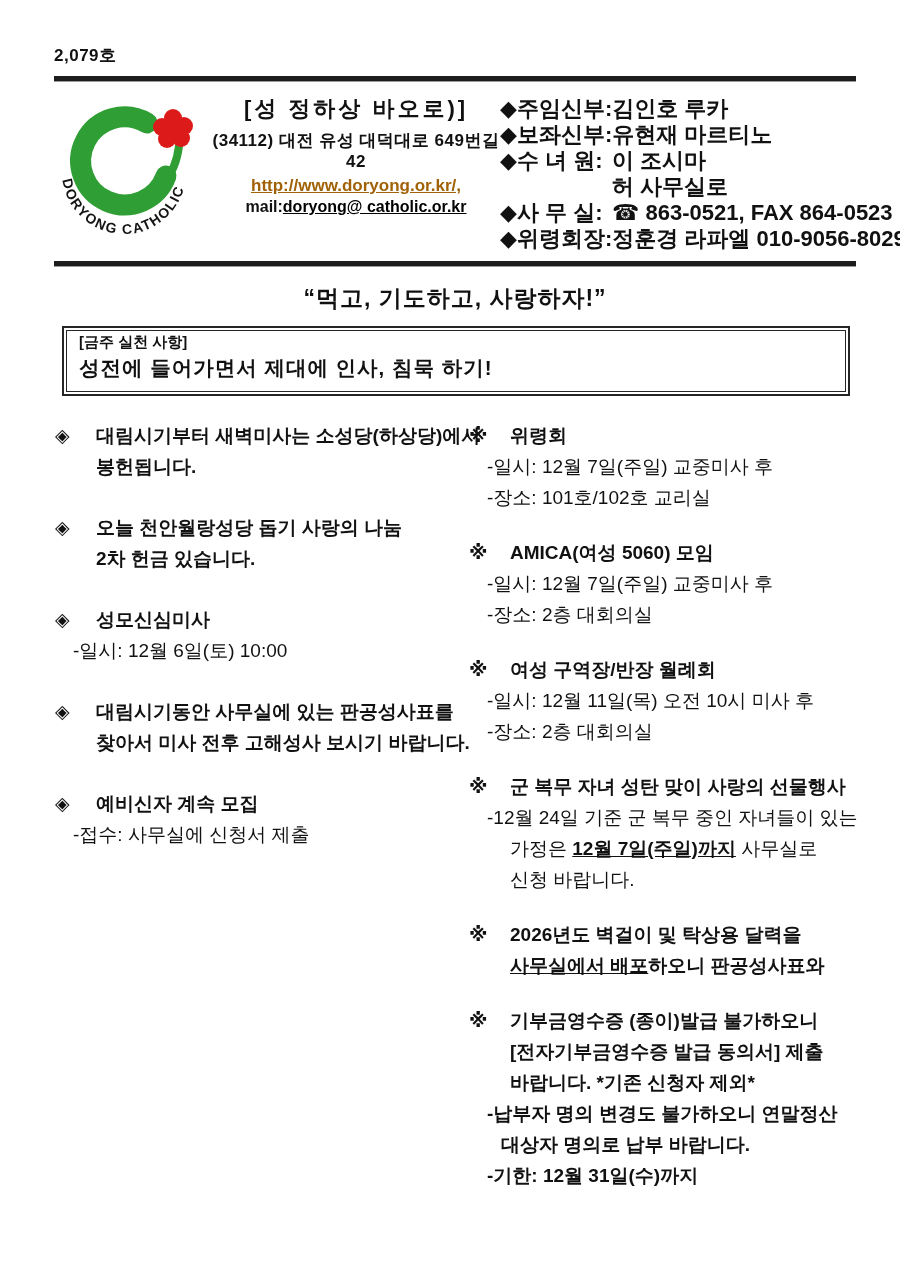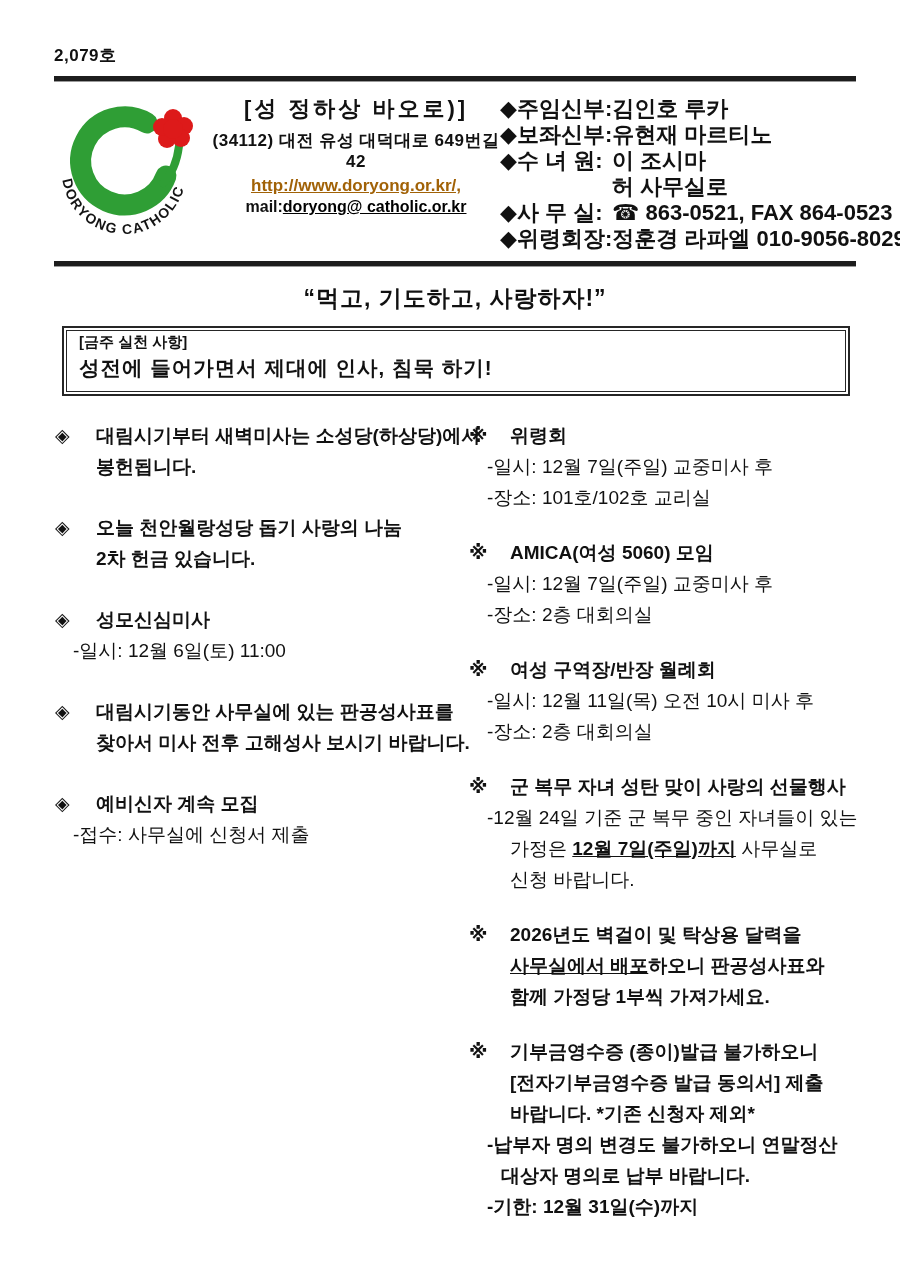--- a/index.html
+++ b/index.html
@@ -126,21 +126,21 @@
         <div class="notice">
           <div class="line ind-h"><span class="marker">◈</span><span class="b">대림시기부터 새벽미사는 소성당(하상당)에서</span></div>
           <div class="line ind-c"><span class="b">봉헌됩니다.</span></div>
         </div>
         <div class="notice">
           <div class="line ind-h"><span class="marker">◈</span><span class="b">오늘 천안월랑성당 돕기 사랑의 나눔</span></div>
           <div class="line ind-c"><span class="b">2차 헌금 있습니다.</span></div>
         </div>
         <div class="notice">
           <div class="line ind-h"><span class="marker">◈</span><span class="b">성모신심미사</span></div>
-          <div class="line ind-s"><span>-일시: 12월 6일(토) 11:00</span></div>
+          <div class="line ind-s"><span>-일시: 12월 6일(토) 10:00</span></div>
         </div>
         <div class="notice">
           <div class="line ind-h"><span class="marker">◈</span><span class="b">대림시기동안 사무실에 있는 판공성사표를</span></div>
           <div class="line ind-c"><span class="b">찾아서 미사 전후 고해성사 보시기 바랍니다.</span></div>
         </div>
         <div class="notice">
           <div class="line ind-h"><span class="marker">◈</span><span class="b">예비신자 계속 모집</span></div>
           <div class="line ind-s"><span>-접수: 사무실에 신청서 제출</span></div>
         </div>
       </div>
@@ -162,21 +162,20 @@
         </div>
         <div class="notice">
           <div class="line ind-h"><span class="marker">※</span><span class="b">군 복무 자녀 성탄 맞이 사랑의 선물행사</span></div>
           <div class="line ind-s"><span>-12월 24일 기준 군 복무 중인 자녀들이 있는</span></div>
           <div class="line ind-c"><span>가정은 </span><span class="b u">12월 7일(주일)까지</span><span> 사무실로</span></div>
           <div class="line ind-c"><span>신청 바랍니다.</span></div>
         </div>
         <div class="notice">
           <div class="line ind-h"><span class="marker">※</span><span class="b">2026년도 벽걸이 및 탁상용 달력을</span></div>
           <div class="line ind-c"><span class="b u">사무실에서 배포</span><span class="b">하오니 판공성사표와</span></div>
-          <div class="line ind-c"><span class="b">함께 가정당 1부씩 가져가세요.</span></div>
         </div>
         <div class="notice">
           <div class="line ind-h"><span class="marker">※</span><span class="b">기부금영수증 (종이)발급 불가하오니</span></div>
           <div class="line ind-c"><span class="b">[전자기부금영수증 발급 동의서] 제출</span></div>
           <div class="line ind-c"><span class="b">바랍니다. *기존 신청자 제외*</span></div>
           <div class="line ind-s"><span class="b">-납부자 명의 변경도 불가하오니 연말정산</span></div>
           <div class="line ind-sc"><span class="b">대상자 명의로 납부 바랍니다.</span></div>
           <div class="line ind-s"><span class="b">-기한: 12월 31일(수)까지</span></div>
         </div>
       </div>

